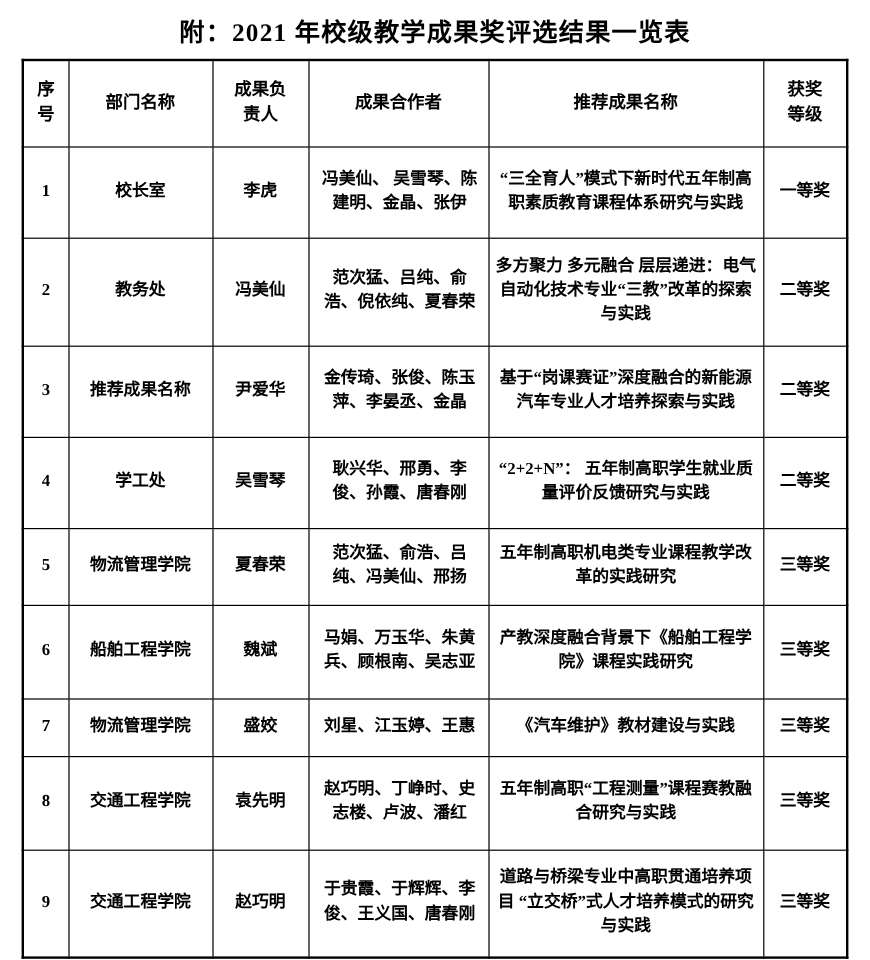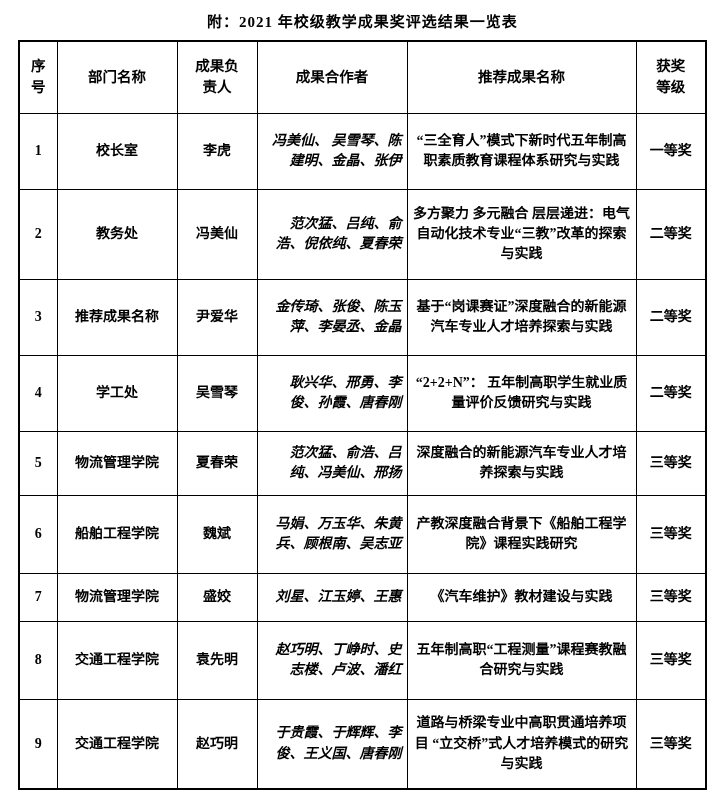--- a/index.html
+++ b/index.html
@@ -12,21 +12,21 @@
     }
     .page {
       width: 725px;
       min-height: 800px;
       margin: 0 auto;
       background: #ffffff;
       padding-top: 8px;
     }
     .doc-title {
       text-align: center;
-      font-size: 15px;
+      font-size: 21px;
       font-weight: bold;
       letter-spacing: 1px;
       padding: 2px 0 9px 0;
     }
     table.results {
       border-collapse: collapse;
       table-layout: fixed;
       width: 687px;
       margin: 0 auto;
       border: 2px solid #000000;
@@ -53,24 +53,23 @@
     tr.r-6   { height: 48px; }
     tr.r-7   { height: 78px; }
     tr.r-8   { height: 90px; }
     .col-no     { width: 38px; }
     .col-dept   { width: 120px; }
     .col-leader { width: 80px; }
     .col-collab { width: 150px; }
     .col-ach    { width: 229px; }
     .col-award  { width: 70px; }
     td.c-collab {
-      text-align: right;
+      text-align: center;
       padding-left: 7px;
       padding-right: 5px;
-      font-style: italic;
     }
   </style>
 </head>
 <body>
 
 <div class="page">
 
   <div class="doc-title">附：2021 年校级教学成果奖评选结果一览表</div>
 
   <table class="results">
@@ -126,21 +125,21 @@
         <td>吴雪琴</td>
         <td class="c-collab">耿兴华、邢勇、李俊、孙霞、唐春刚</td>
         <td>“2+2+N”： 五年制高职学生就业质量评价反馈研究与实践</td>
         <td>二等奖</td>
       </tr>
       <tr class="r-4">
         <td>5</td>
         <td>物流管理学院</td>
         <td>夏春荣</td>
         <td class="c-collab">范次猛、俞浩、吕纯、冯美仙、邢扬</td>
-        <td>深度融合的新能源汽车专业人才培养探索与实践</td>
+        <td>五年制高职机电类专业课程教学改革的实践研究</td>
         <td>三等奖</td>
       </tr>
       <tr class="r-5">
         <td>6</td>
         <td>船舶工程学院</td>
         <td>魏斌</td>
         <td class="c-collab">马娟、万玉华、朱黄兵、顾根南、吴志亚</td>
         <td>产教深度融合背景下《船舶工程学院》课程实践研究</td>
         <td>三等奖</td>
       </tr>

